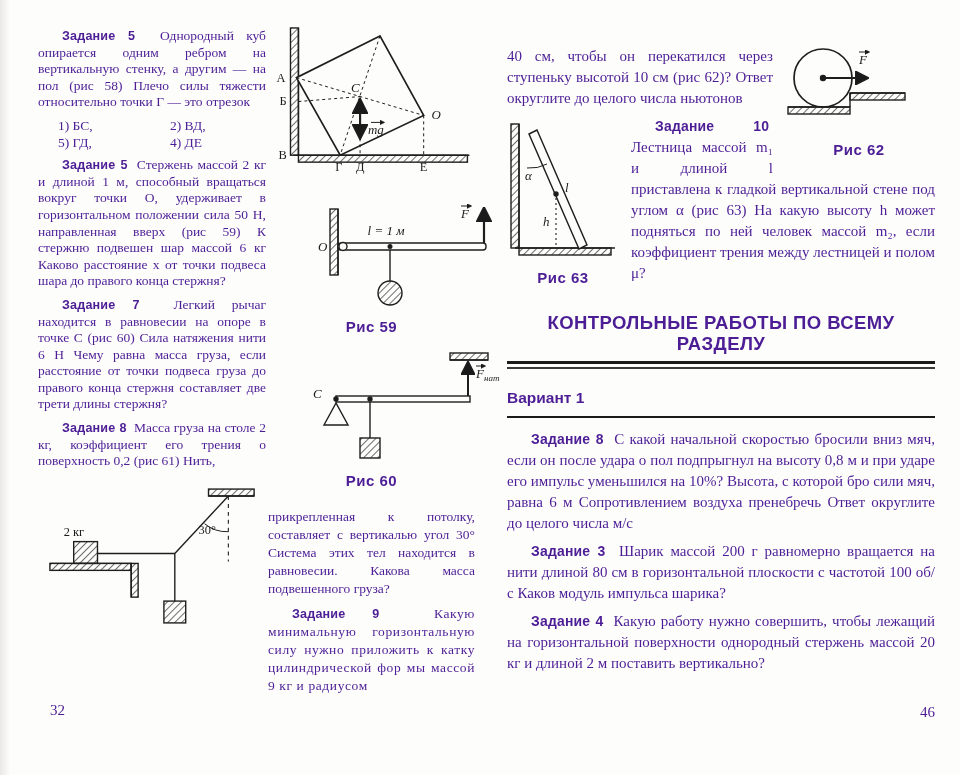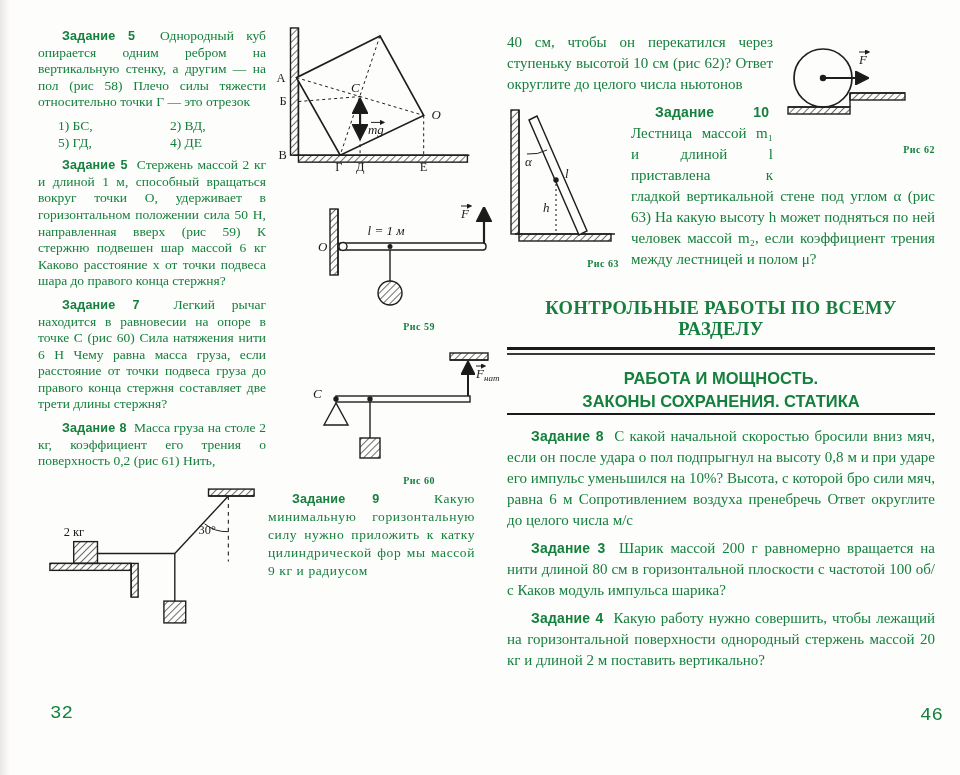--- a/index.html
+++ b/index.html
@@ -1,40 +1,40 @@
 <!DOCTYPE html>
 <html lang="ru"><head>
 <meta charset="utf-8">
 <style>
   html,body{margin:0;padding:0;background:#ffffff;}
   .sheet{position:relative;width:960px;height:775px;background:#fefefdу;overflow:hidden;
-         font-family:"Liberation Serif",serif;color:#15803d;background:#fdfdfc;}
+         font-family:"Liberation Serif",serif;color:#4c1d95;background:#fdfdfc;}
   .edge{position:absolute;left:0;top:0;width:10px;height:775px;
         background:linear-gradient(90deg,#e9e8e6,rgba(255,255,255,0));}
   .col1{position:absolute;left:38px;top:28px;width:228px;font-size:13.5px;line-height:16.6px;text-align:justify;}
   .col2{position:absolute;left:268px;top:22px;width:207px;font-size:13.5px;line-height:18px;text-align:justify;}
   .rp{position:absolute;left:507px;top:30px;width:428px;font-size:15px;line-height:21px;text-align:justify;}
   p.task{margin:0 0 7px 0;text-indent:24px;}
-  p.cont{margin:2px 0 7px 0;text-indent:0;}
+  p.cont{margin:16px 0 7px 0;text-indent:0;}
   .tlabel{font-family:"Liberation Sans",sans-serif;font-weight:700;font-size:.93em;letter-spacing:.2px;}
   .opts{display:grid;grid-template-columns:112px auto;margin:1px 0 6px 20px;}
-  .caption{text-align:right;font-family:Liberation Serif, serif;font-weight:700;
-           font-size:10px;margin:5px 0 0 0;letter-spacing:.5px;}
+  .caption{text-align:center;font-family:Liberation Sans, sans-serif;font-weight:700;
+           font-size:15px;margin:5px 0 0 0;letter-spacing:.5px;}
   .figblock{margin-top:14px;}
   .fig62wrap{float:right;width:152px;margin:2px 0 6px 10px;}
   .fig63wrap{float:left;width:112px;margin:6px 12px 4px 0;}
   .clear{clear:both;}
-  .sect{font-family:Liberation Serif, serif;font-weight:700;font-size:18.5px;text-align:center;
+  .sect{font-family:Liberation Sans, sans-serif;font-weight:700;font-size:18.5px;text-align:center;
         letter-spacing:.4px;margin:20px 0 7px 0;}
   .dblrule{border-top:3px solid #1b1b1b;border-bottom:2px solid #3a3a3a;height:3px;margin:0 0 12px 0;}
   .subsect{font-family:"Liberation Sans",sans-serif;font-weight:700;font-size:16.5px;text-align:center;line-height:23px;margin:0;}
   .variant{font-family:"Liberation Sans",sans-serif;font-weight:700;font-size:15.5px;margin:18px 0 8px 0;}
   .vrule{border-top:2px solid #1b1b1b;margin:0 0 11px 0;}
   .tracked{letter-spacing:.6px;}
-  .pn{position:absolute;font-size:19px;font-family:Liberation Mono, monospace;}
+  .pn{position:absolute;font-size:15px;}
   .pn-left{left:50px;top:702px;}
   .pn-right{left:920px;top:704px;}
   svg{display:block;}
   svg line,svg path,svg polygon,svg rect,svg circle{stroke:#1e1e1e;}
   .lbl{font:italic 13px "Liberation Serif",serif;fill:#1b1b1b;stroke:none;}
   .lblc{font:12.5px "Liberation Serif",serif;fill:#1b1b1b;stroke:none;}
   .lbls{font:italic 9px "Liberation Serif",serif;fill:#1b1b1b;stroke:none;}
 </style>
 </head>
 <body>
@@ -157,20 +157,21 @@
           <line x1="62" y1="52" x2="62" y2="88"></line>
           <rect x="52" y="88" width="20" height="20" fill="url(#hatch)"></rect>
         </g>
         <text class="lbl" x="5" y="48">C</text>
         <text class="lbl" x="168" y="28"><tspan>F</tspan><tspan class="lbls" dy="3">нат</tspan></text>
         <path d="M 168 16 h 9" stroke-width="1" fill="none" marker-end="url(#arrowS)"></path>
       </svg>
       <figcaption class="caption">Рис 60</figcaption>
     </figure>
 
+    <p class="cont" style="margin-top:18px">прикрепленная к потолку, составляет с вертикалью угол 30°  Система этих тел находится в равновесии. Какова масса подвешенного груза?</p>
     <p class="task tracked"><span class="tlabel">Задание 9</span>&nbsp; <span>Какую минимальную горизонтальную силу нужно приложить к катку цилиндрической фор мы массой 9 кг и радиусом</span></p>
   </div>
 
   <div class="rp">
 
     <figure class="fig62wrap" style="margin-top:4px">
       <svg width="152" height="100" viewBox="0 0 152 100">
         <g fill="none" stroke-width="1.4">
           <circle cx="40" cy="44" r="29" fill="#fdfdfc" stroke-width="1.7"></circle>
           <circle cx="40" cy="44" r="2.5" fill="#1a1a1a" stroke="none"></circle>
@@ -207,24 +208,21 @@
       </svg>
       <figcaption class="caption">Рис 63</figcaption>
     </figure>
 
     <p class="task"><span class="tlabel">Задание 10</span>&nbsp; <span>Лестница массой m₁ и длиной l приставлена к гладкой вертикальной стене под углом α (рис 63)  На какую высоту h может подняться по ней человек массой m₂, если коэффициент трения между лестницей и полом μ?</span></p>
 
     <div class="clear"></div>
 
     <h1 class="sect">КОНТРОЛЬНЫЕ РАБОТЫ ПО ВСЕМУ РАЗДЕЛУ</h1>
     <div class="dblrule"></div>
-    <h2 class="subsect">
-      <span>РАБОТА И МОЩНОСТЬ.</span><br>
-      <span>ЗАКОНЫ СОХРАНЕНИЯ. СТАТИКА</span>
-    </h2>
+    <h3 class="variant">Вариант 1</h3>
     <div class="vrule"></div>
 
     <p class="task"><span class="tlabel">Задание 8</span>&nbsp; <span>С какой начальной скоростью бросили вниз мяч, если он после удара о пол подпрыгнул на высоту 0,8 м и при ударе его импульс уменьшился на 10%? Высота, с которой бро сили мяч, равна 6 м  Сопротивлением воздуха пренебречь  Ответ округлите до целого числа м/с</span></p>
     <p class="task"><span class="tlabel">Задание 3</span>&nbsp; <span>Шарик массой 200 г равномерно вращается на нити длиной 80 см в горизонтальной плоскости с частотой 100 об/с  Каков модуль импульса шарика?</span></p>
     <p class="task"><span class="tlabel">Задание 4</span>&nbsp; <span>Какую работу нужно совершить, чтобы лежащий на горизонтальной поверхности однородный стержень массой 20 кг и длиной 2 м поставить вертикально?</span></p>
   </div>
 
   <div class="pn pn-left">32</div>
   <div class="pn pn-right">46</div>
 </div>

